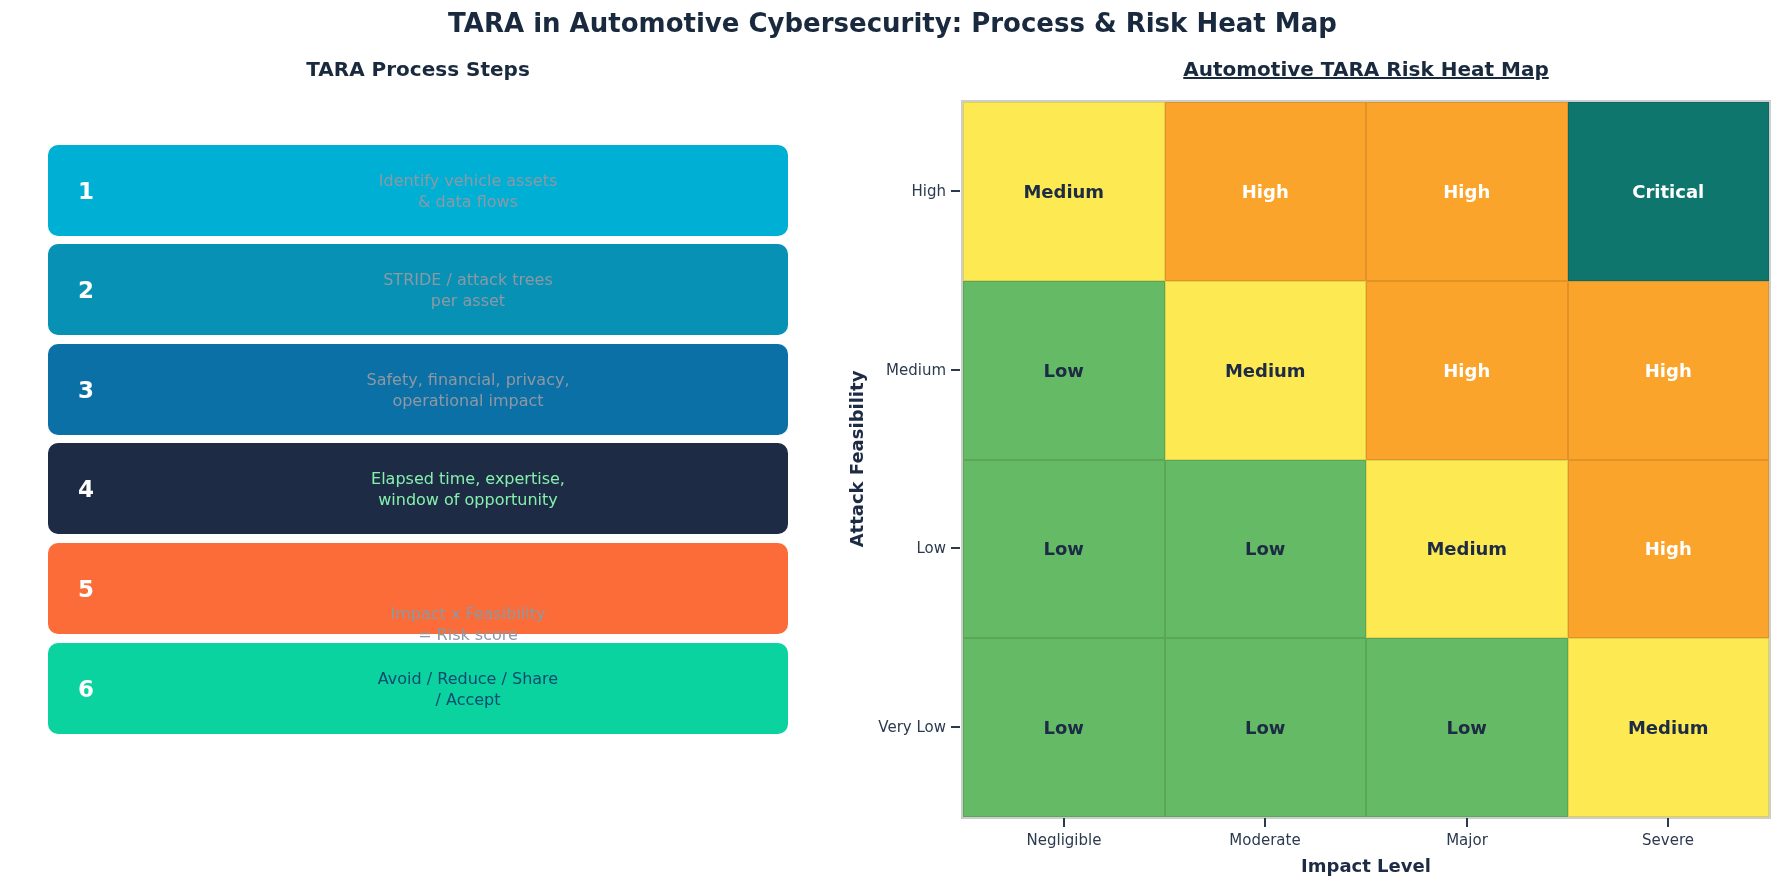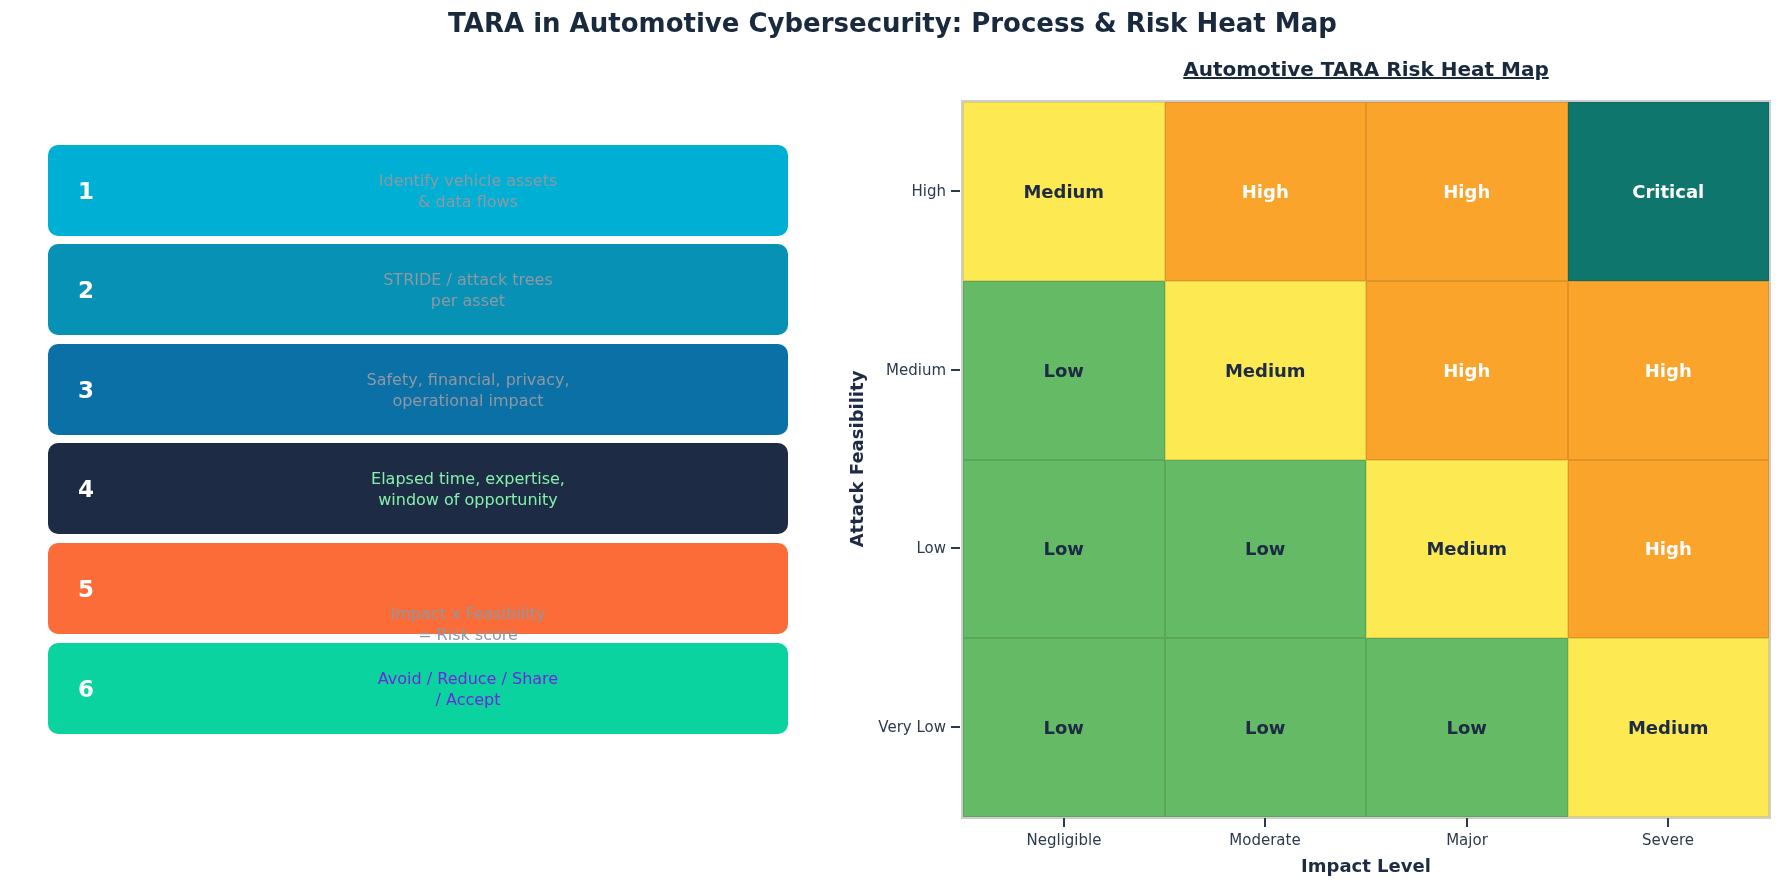--- a/index.html
+++ b/index.html
@@ -132,20 +132,21 @@
     color: #1d2b45;
   }
 </style>
 </head>
 <body>
 
 <div id="canvas">
 
   <div class="main-title">TARA in Automotive Cybersecurity: Process &amp; Risk Heat Map</div>
 
+  <div class="panel-subtitle subtitle-left">TARA Process Steps</div>
 
   <div class="step" style="top: 145px; background-color: rgb(0, 175, 212);">
     <span class="step-num">1</span>
     <div class="step-desc" style="color: rgb(142, 152, 163);">
       <div>Identify vehicle assets</div>
       <div>&amp; data flows</div>
     </div>
   </div>
 
   <div class="step" style="top: 244px; background-color: rgb(7, 145, 180);">
@@ -175,21 +176,21 @@
   <div class="step" style="top: 543px; background-color: rgb(251, 108, 56);">
     <span class="step-num">5</span>
     <div class="step-desc" style="color: rgb(142, 152, 163); margin-top: 35px;">
       <div>Impact x Feasibility</div>
       <div>= Risk score</div>
     </div>
   </div>
 
   <div class="step" style="top: 643px; background-color: rgb(11, 211, 160);">
     <span class="step-num">6</span>
-    <div class="step-desc" style="color: #6d28d9;">
+    <div class="step-desc" style="color: #0c4a6e;">
       <div>Avoid / Reduce / Share</div>
       <div>/ Accept</div>
     </div>
   </div>
 
   <div class="panel-subtitle subtitle-right">Automotive TARA Risk Heat Map</div>
 
   <div class="hm-grid">
     <div class="hm-cell" style="background-color: rgb(253, 234, 82); color: rgb(29, 43, 69);">Medium</div>
     <div class="hm-cell" style="background-color: rgb(251, 164, 44); color: rgb(255, 255, 255);">High</div>

